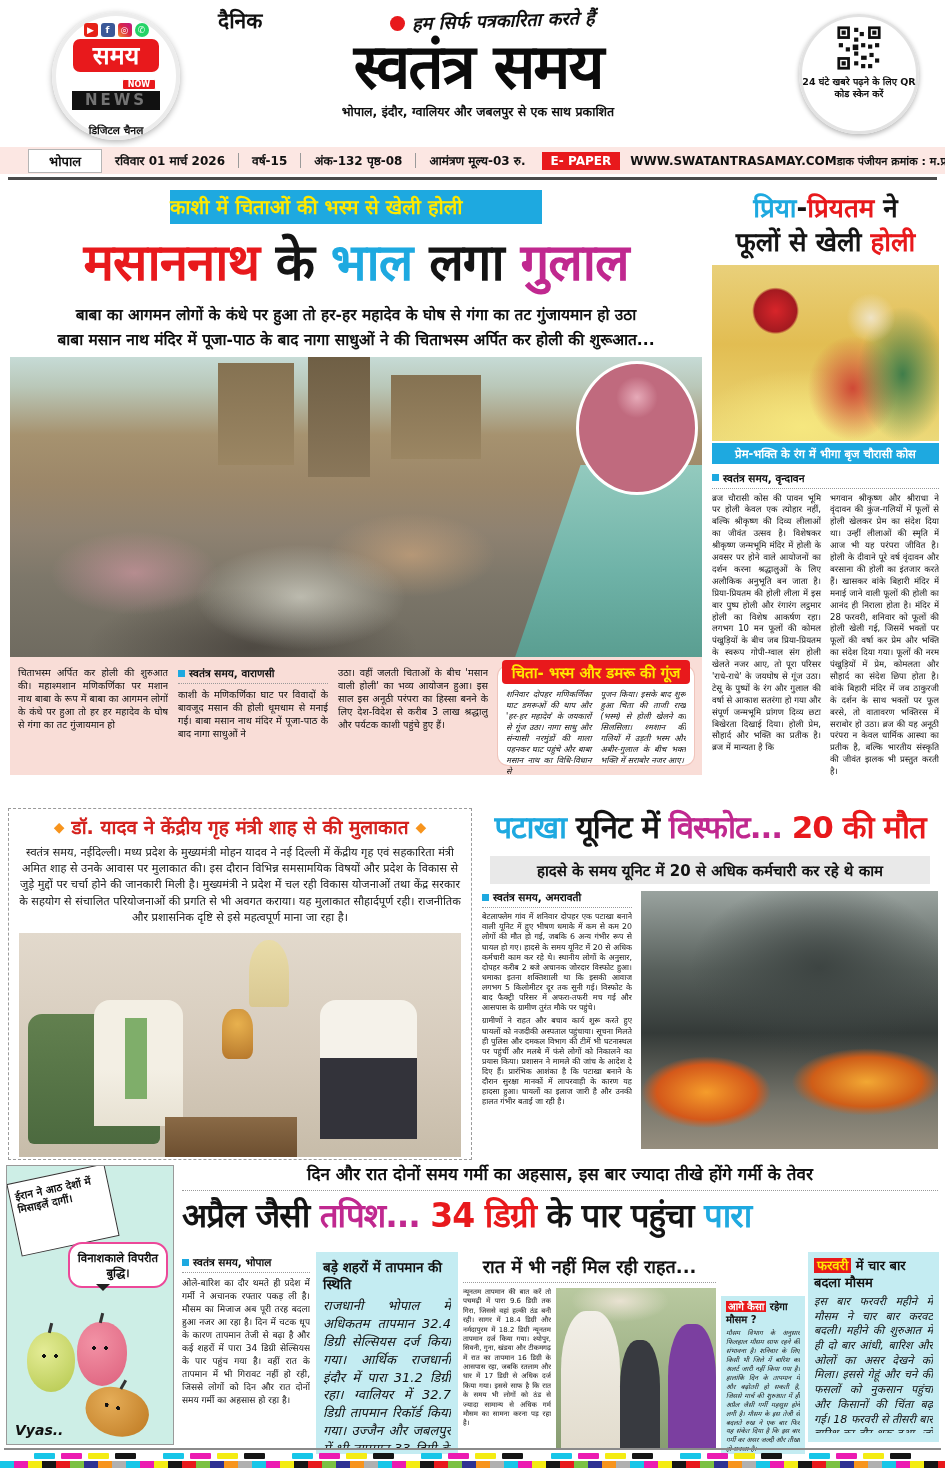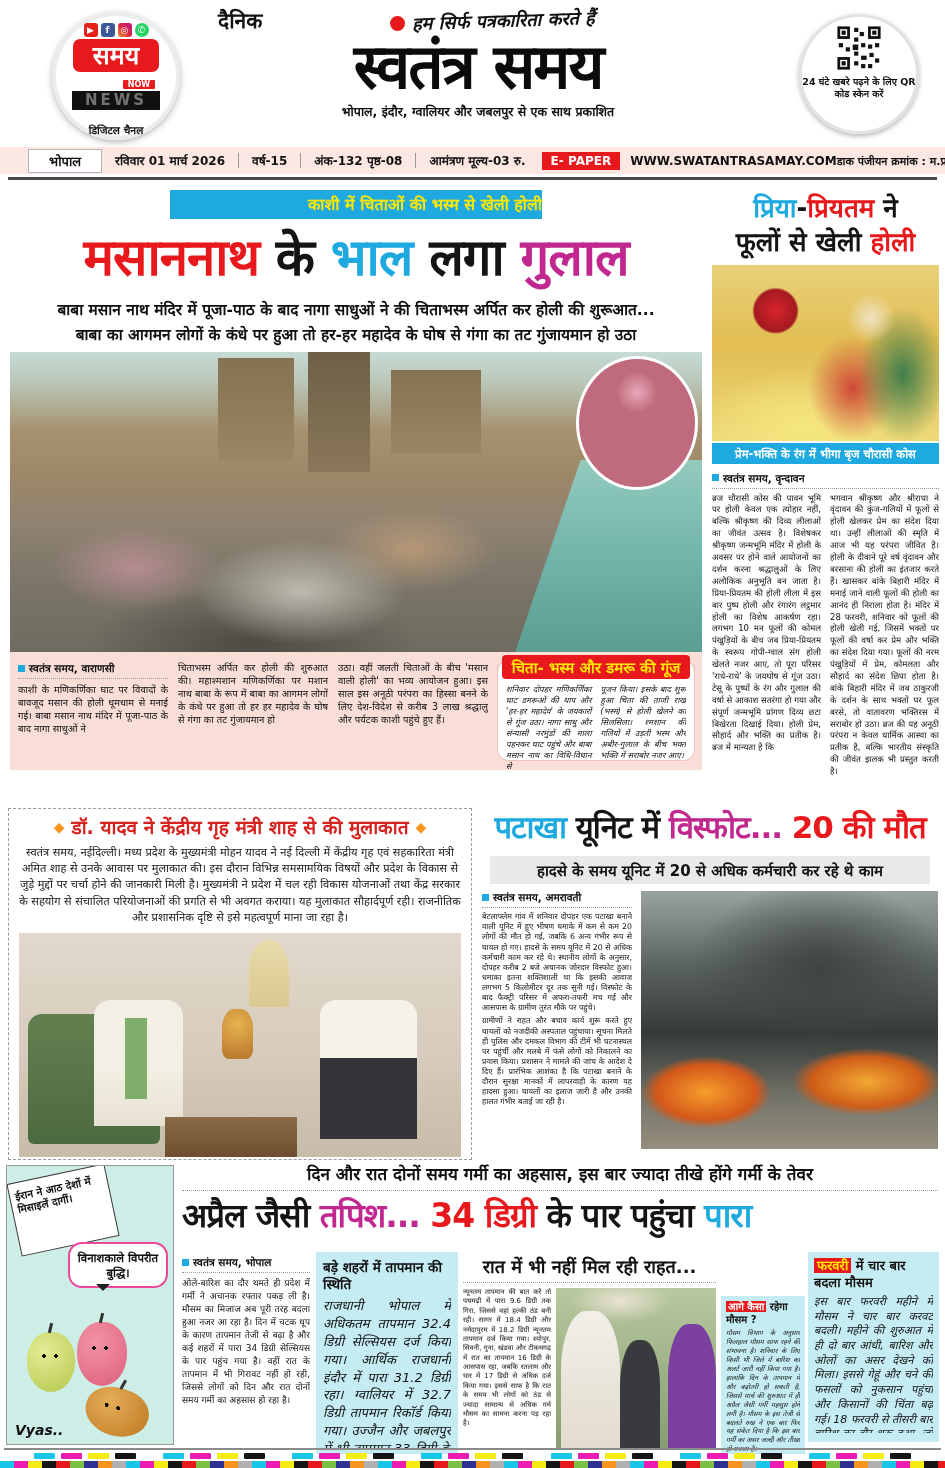--- a/index.html
+++ b/index.html
@@ -37,21 +37,21 @@
   .city-box{background:#fff;border:1px solid #b5b5b5;padding:2px 20px;margin-left:28px;font-size:13px}
   .dl-item{margin-left:13px;font-size:12px;white-space:nowrap}
   .vsep{width:1px;height:15px;background:#9a9a9a;margin-left:13px;flex:none}
   .epaper{background:#e8191c;color:#fff;padding:2px 9px;margin-left:16px;font-size:12px;white-space:nowrap}
   .website{margin-left:10px;font-size:12px;white-space:nowrap}
   .postal{margin-left:auto;margin-right:12px;font-size:11px;white-space:nowrap}
   .mast-rule{position:absolute;top:177px;left:8px;right:8px;height:3px;background:#4a4a4a}
 
   
   .lead{position:absolute;left:10px;top:190px;width:692px}
-  .kicker{background:#1ea9e0;color:#ffe800;font-weight:bold;font-size:16px;text-align:right;width:372px;margin:0 auto;padding:3px 0 4px}
+  .kicker{background:#1ea9e0;color:#ffe800;font-weight:bold;font-size:20px;text-align:left;width:372px;margin:0 auto;padding:3px 0 4px}
   .lead-hl{font-weight:bold;text-align:center;font-size:51px;line-height:1.45;letter-spacing:-1px;white-space:nowrap;margin-top:2px}
   .deck{font-size:15.5px;font-weight:bold;text-align:center;margin-top:3px;color:#101010}
   .hl-red{color:#e8191c}.hl-blue{color:#1ea9e0}.hl-mag{color:#c0288f}.hl-blk{color:#141414}
   .lead-photo{margin-top:7px;height:300px;position:relative;overflow:hidden;background:
     radial-gradient(ellipse 120px 60px at 18% 72%,rgba(236,160,180,.5),transparent 70%),
     radial-gradient(ellipse 150px 75px at 42% 80%,rgba(218,218,206,.7),transparent 70%),
     radial-gradient(ellipse 120px 60px at 58% 66%,rgba(228,178,128,.5),transparent 70%),
     radial-gradient(ellipse 220px 80px at 35% 97%,rgba(55,50,46,.6),transparent 75%),
     linear-gradient(180deg,#c6dbd6 0%,#b9c7b8 10%,#a6926f 26%,#9c8769 42%,#8f8271 58%,#7d776a 74%,#6f6b60 100%)}
   .river{position:absolute;right:0;bottom:0;width:27%;height:64%;background:linear-gradient(180deg,#93cabe,#6fb3a8 55%,#5a9e91);clip-path:polygon(35% 0,100% 0,100% 100%,0 100%)}
@@ -242,38 +242,38 @@
     <span class="dl-item">आमंत्रण मूल्य-03 रु.</span>
     <span class="epaper">E- PAPER</span>
     <span class="website">WWW.SWATANTRASAMAY.COM</span>
     <span class="postal">डाक पंजीयन क्रमांक : म.प्र./भोपाल/4-538/2024-26</span>
   </div>
   <div class="mast-rule"></div>
 
   <section class="lead">
     <div class="kicker">काशी में चिताओं की भस्म से खेली होली</div>
     <h2 class="lead-hl"><span class="hl-red">मसाननाथ </span><span class="hl-blk">के </span><span class="hl-blue">भाल </span><span class="hl-blk">लगा </span><span class="hl-mag">गुलाल</span></h2>
+    <p class="deck">बाबा का आगमन लोगों के कंधे पर हुआ तो हर-हर महादेव के घोष से गंगा का तट गुंजायमान हो उठा</p>
     <p class="deck">बाबा मसान नाथ मंदिर में पूजा-पाठ के बाद नागा साधुओं ने की चिताभस्म अर्पित कर होली की शुरूआत...</p>
-    <p class="deck">बाबा का आगमन लोगों के कंधे पर हुआ तो हर-हर महादेव के घोष से गंगा का तट गुंजायमान हो उठा</p>
     <div class="lead-photo">
       <div class="bldg b1"></div>
       <div class="bldg b2"></div>
       <div class="bldg b3"></div>
       <div class="river"></div>
       <div class="oval-inset"></div>
     </div>
     <div class="lead-textzone">
+      <div class="lt-col">चिताभस्म अर्पित कर होली की शुरुआत की। महाश्मशान मणिकर्णिका पर मशान नाथ बाबा के रूप में बाबा का आगमन लोगों के कंधे पर हुआ तो हर हर महादेव के घोष से गंगा का तट गुंजायमान हो</div>
       <div class="lt-col">
         <div class="byline">
             <span class="bl-sq"></span>
             <span>स्वतंत्र समय, वाराणसी</span>
           </div>
         <span>काशी के मणिकर्णिका घाट पर विवादों के बावजूद मसान की होली धूमधाम से मनाई गई। बाबा मसान नाथ मंदिर में पूजा-पाठ के बाद नागा साधुओं ने</span>
       </div>
-      <div class="lt-col">चिताभस्म अर्पित कर होली की शुरुआत की। महाश्मशान मणिकर्णिका पर मशान नाथ बाबा के रूप में बाबा का आगमन लोगों के कंधे पर हुआ तो हर हर महादेव के घोष से गंगा का तट गुंजायमान हो</div>
       <div class="lt-col">उठा। वहीं जलती चिताओं के बीच 'मसान वाली होली' का भव्य आयोजन हुआ। इस साल इस अनूठी परंपरा का हिस्सा बनने के लिए देश-विदेश से करीब 3 लाख श्रद्धालु और पर्यटक काशी पहुंचे हुए हैं।</div>
       <div class="gunj-box">
         <div class="gunj-title">चिता- भस्म और डमरू की गूंज</div>
         <div class="gunj-cols">
           <div>शनिवार दोपहर मणिकर्णिका घाट डमरूओं की थाप और 'हर-हर महादेव' के जयकारों से गूंज उठा। नागा साधु और संन्यासी नरमुंडों की माला पहनकर घाट पहुंचे और बाबा मसान नाथ का विधि-विधान से</div>
           <div>पूजन किया। इसके बाद शुरू हुआ चिता की ताजी राख (भस्म) से होली खेलने का सिलसिला। श्मशान की गलियों में उड़ती भस्म और अबीर-गुलाल के बीच भक्त भक्ति में सराबोर नजर आए।</div>
         </div>
       </div>
     </div>
   </section>

